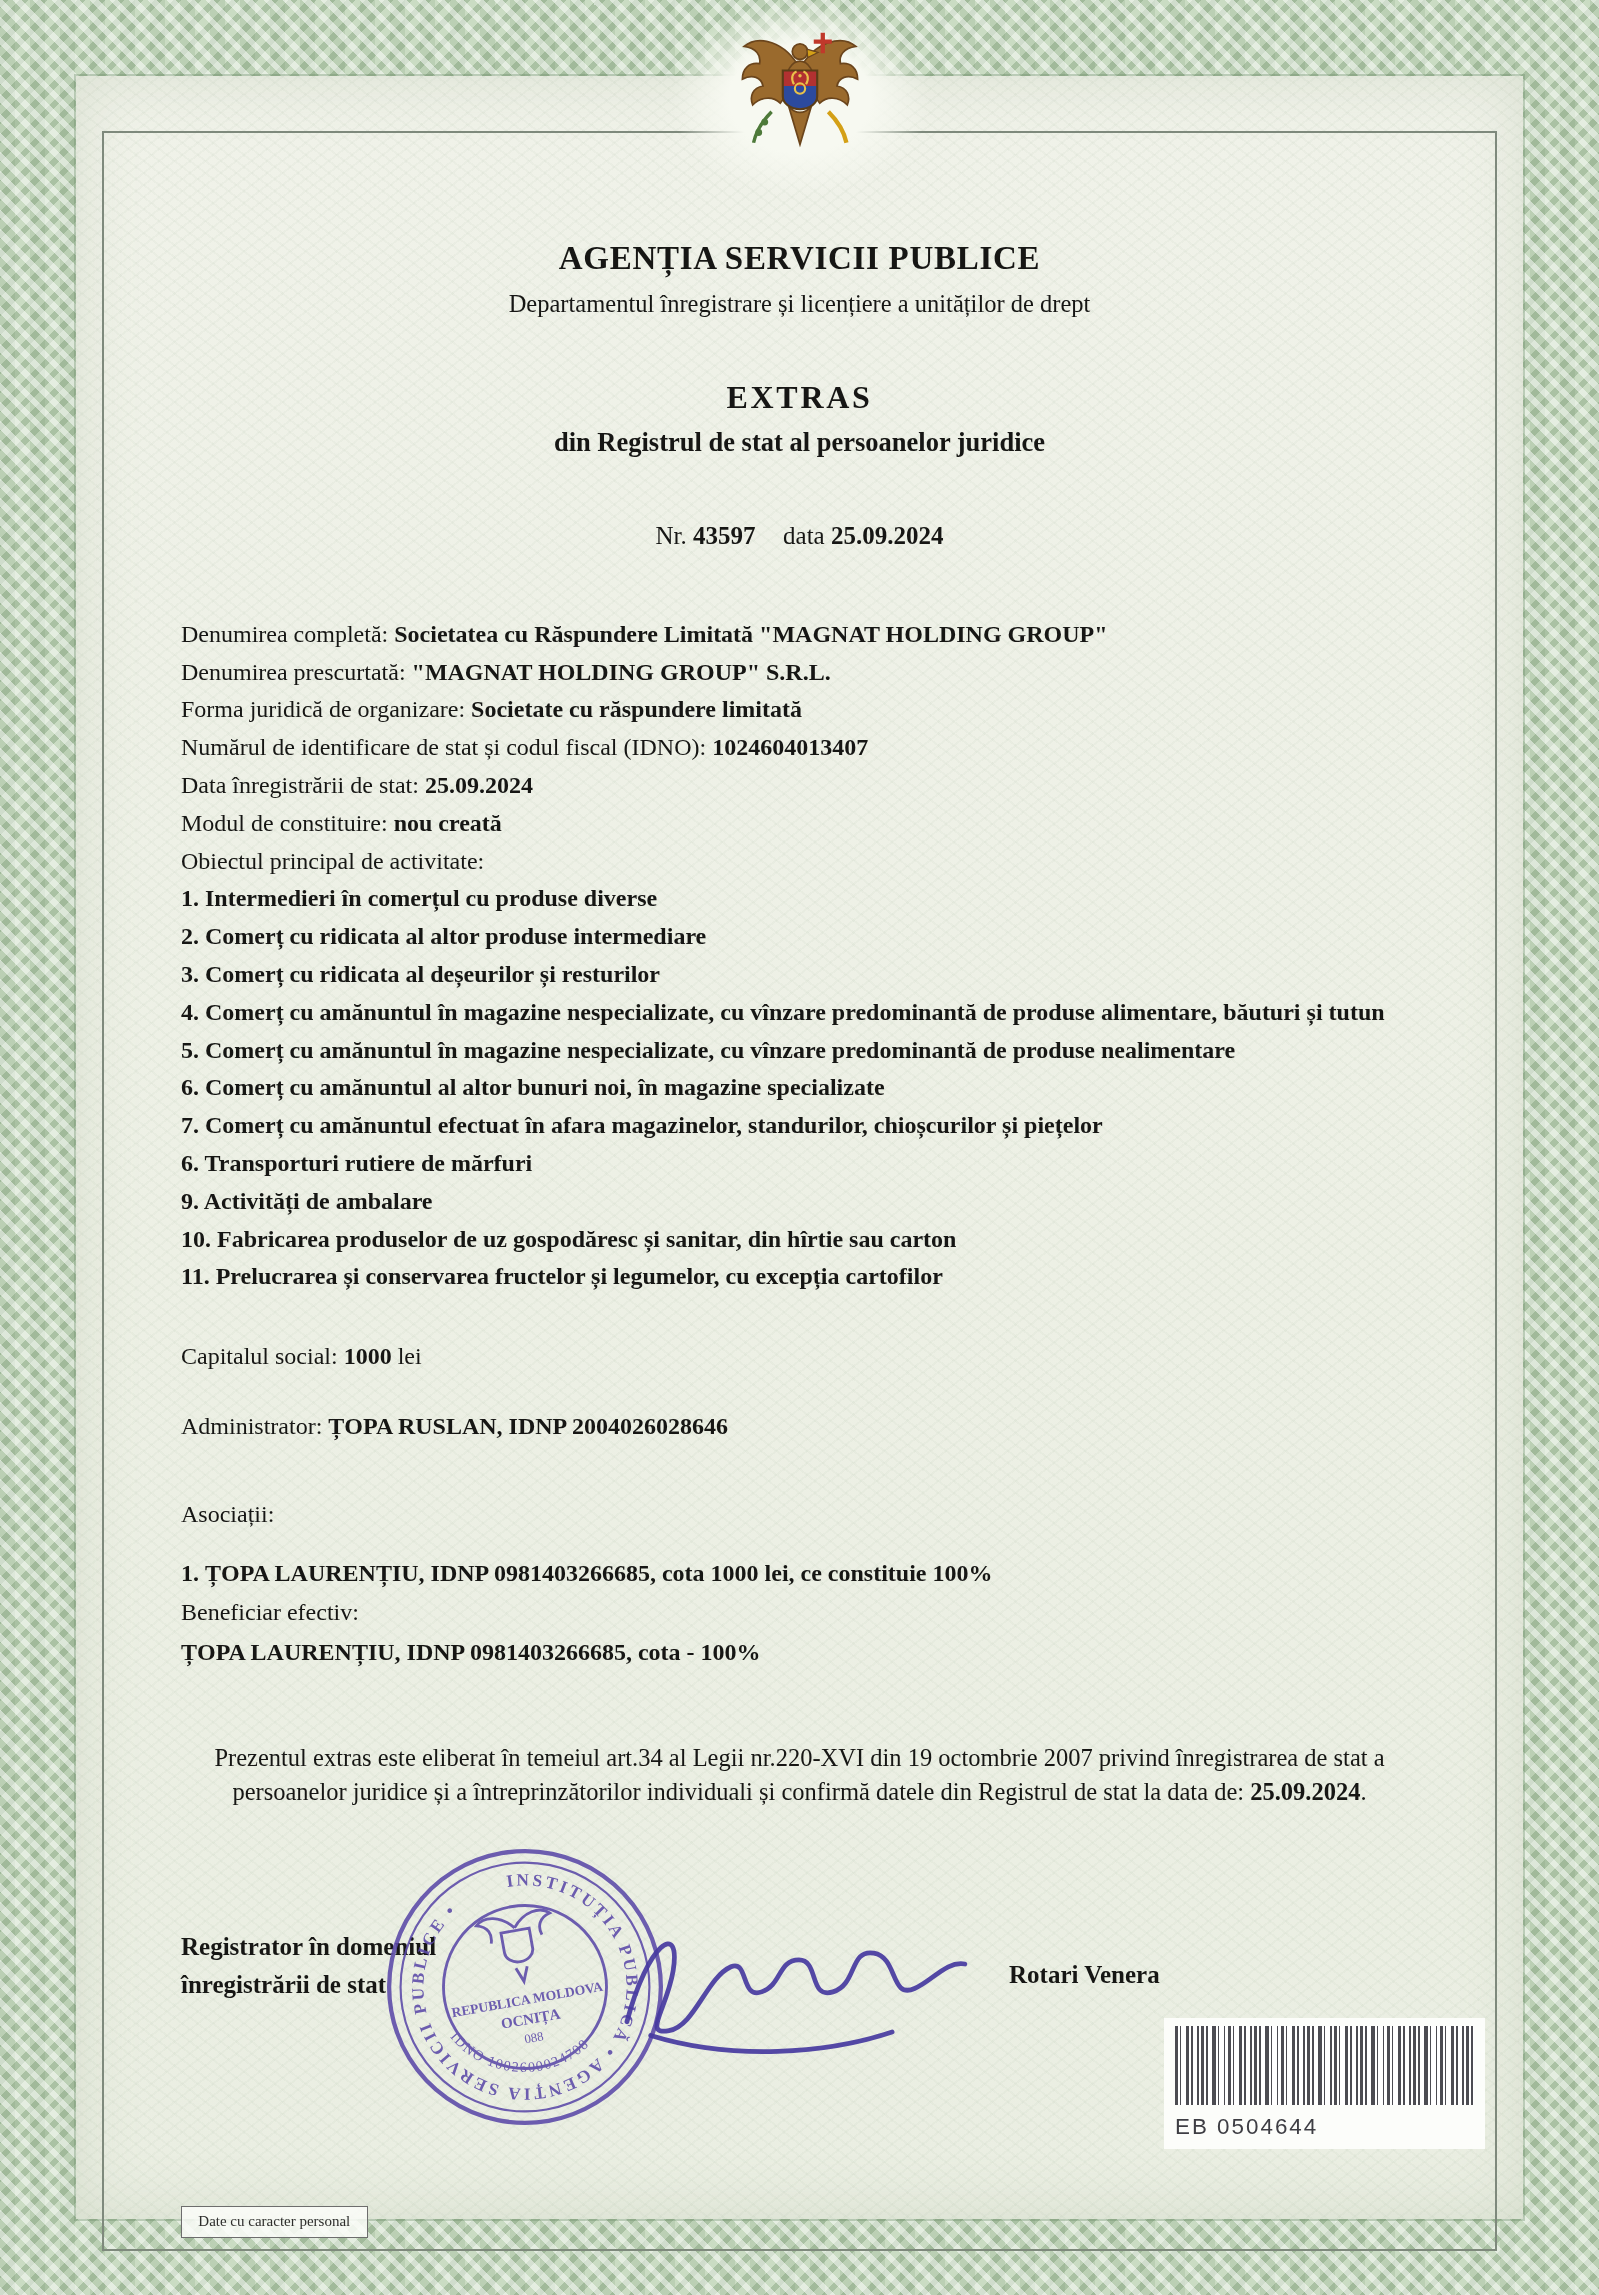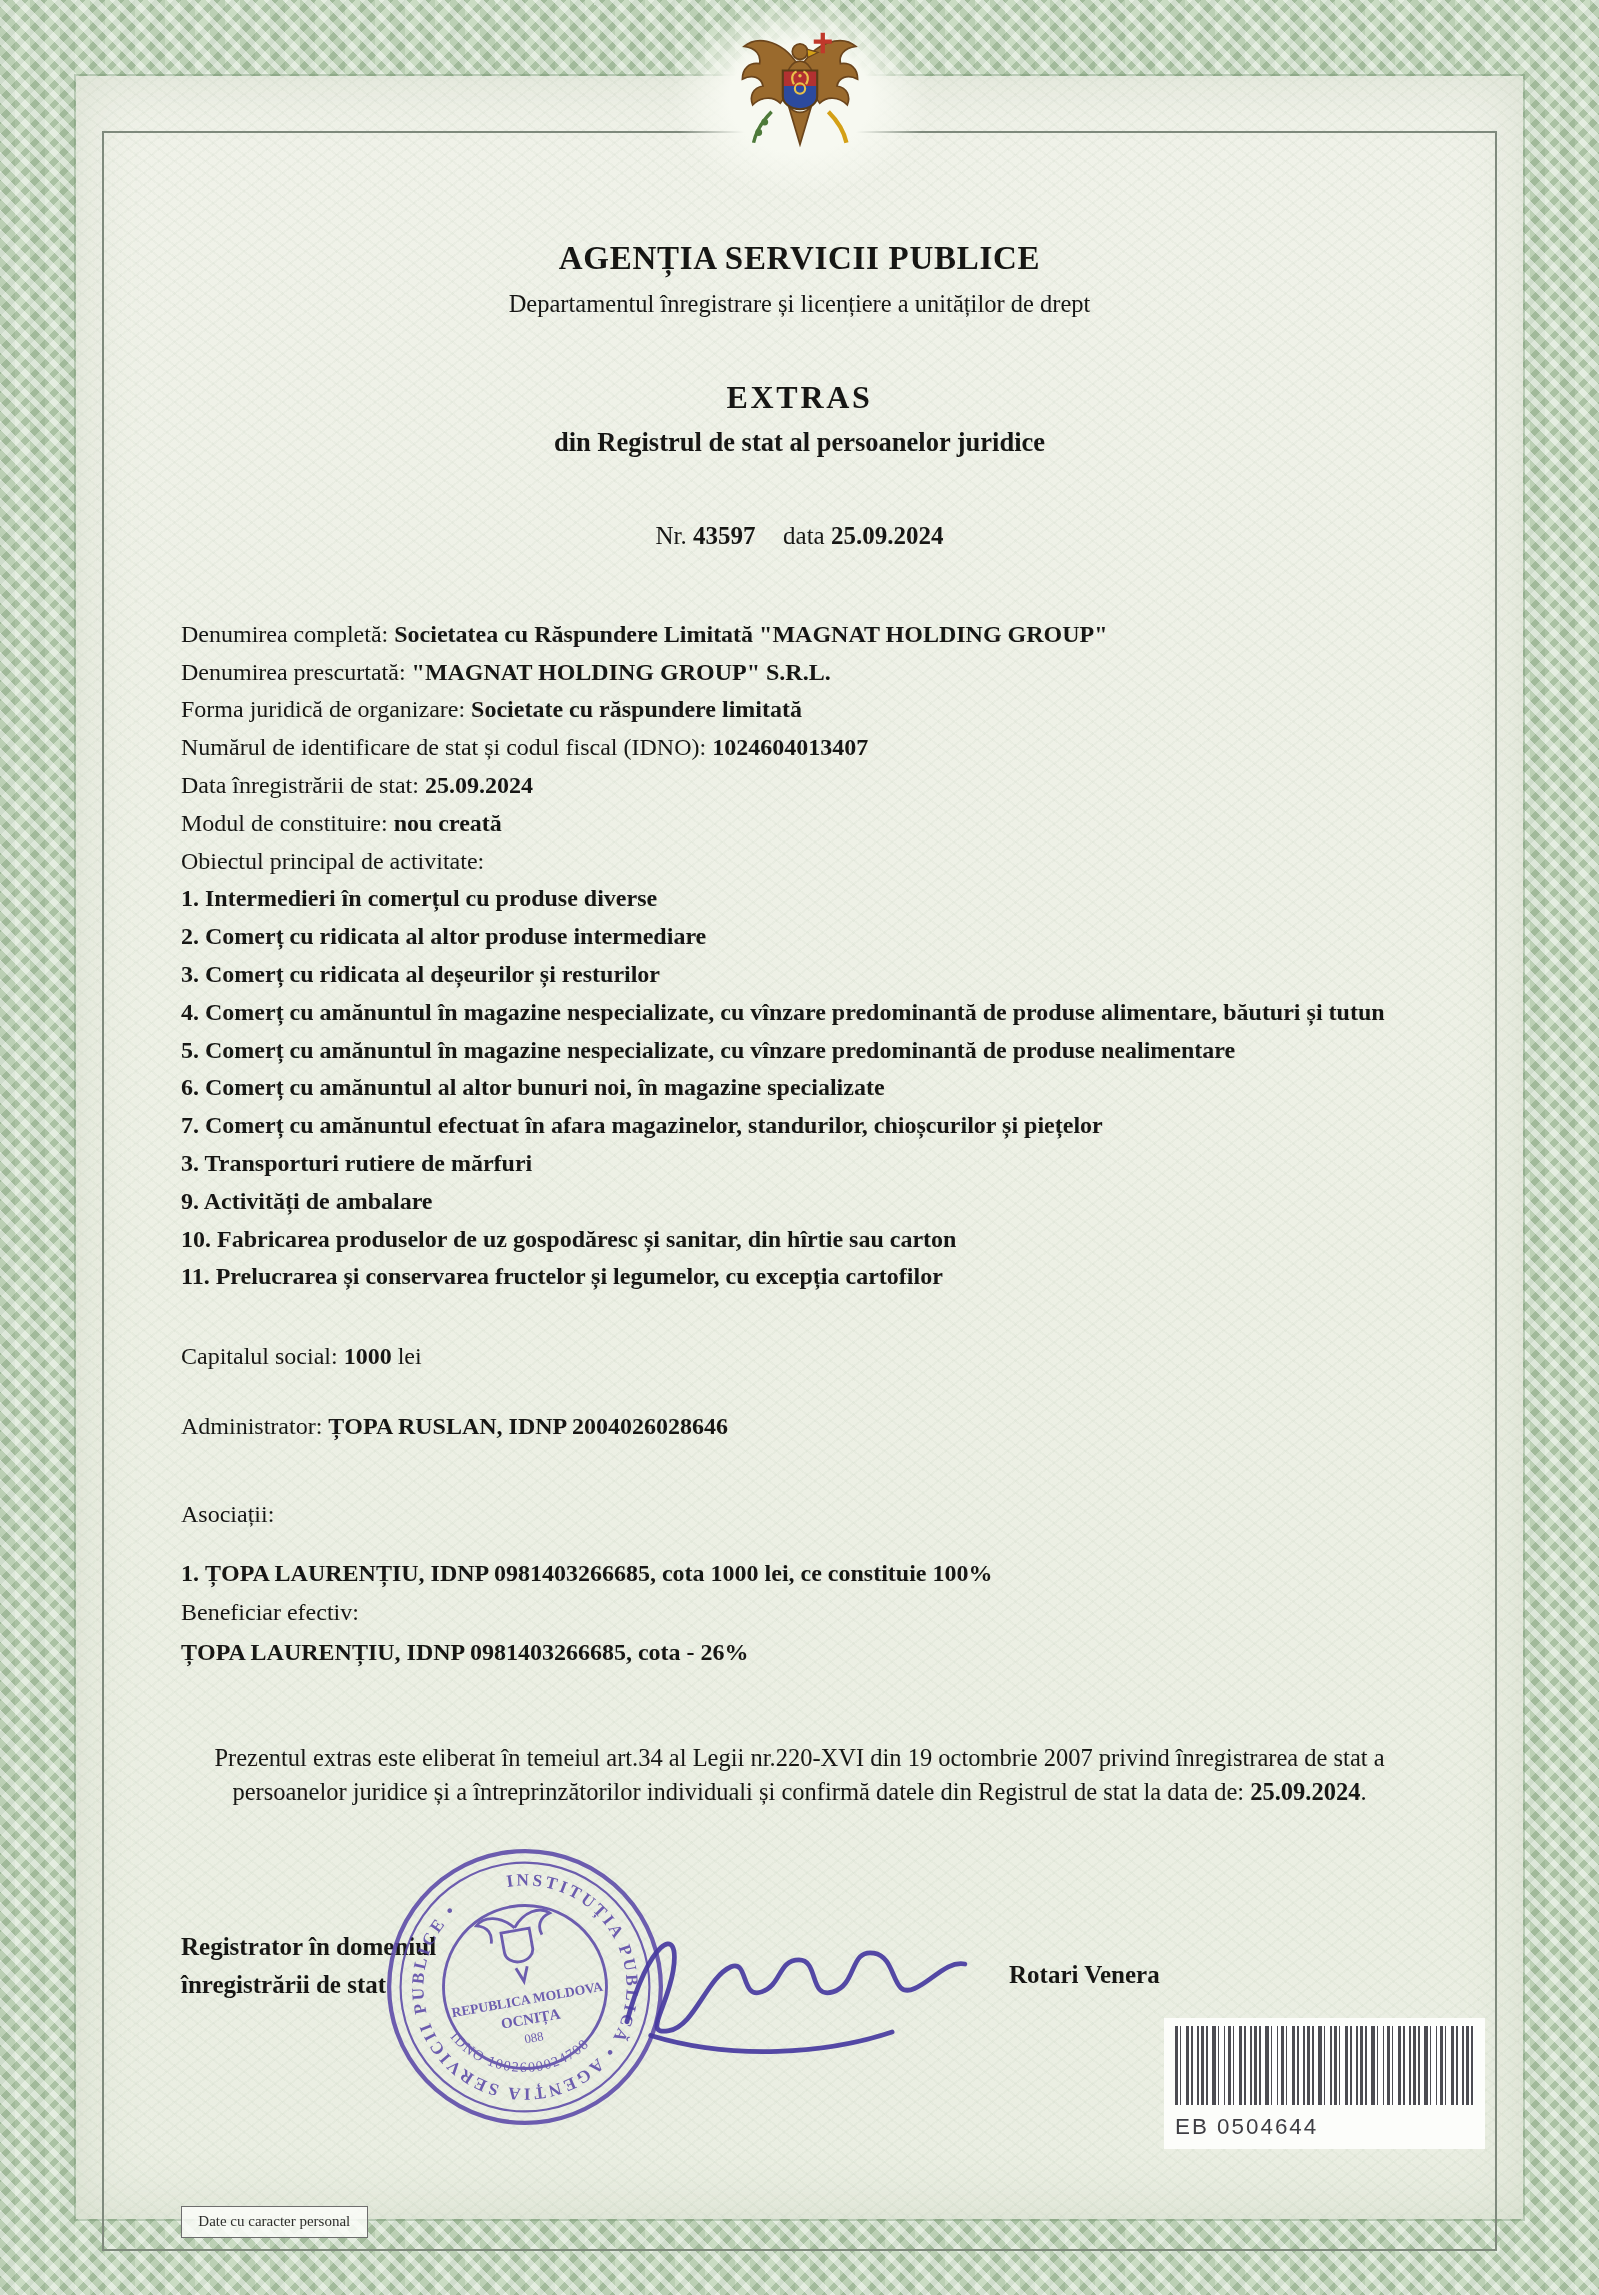--- a/index.html
+++ b/index.html
@@ -172,41 +172,41 @@
     </div>
 
     <div>
       <p class="activity">1. Intermedieri în comerțul cu produse diverse</p>
       <p class="activity">2. Comerț cu ridicata al altor produse intermediare</p>
       <p class="activity">3. Comerț cu ridicata al deșeurilor și resturilor</p>
       <p class="activity">4. Comerț cu amănuntul în magazine nespecializate, cu vînzare predominantă de produse alimentare, băuturi și tutun</p>
       <p class="activity">5. Comerț cu amănuntul în magazine nespecializate, cu vînzare predominantă de produse nealimentare</p>
       <p class="activity">6. Comerț cu amănuntul al altor bunuri noi, în magazine specializate</p>
       <p class="activity">7. Comerț cu amănuntul efectuat în afara magazinelor, standurilor, chioșcurilor și piețelor</p>
-      <p class="activity">3. Transporturi rutiere de mărfuri</p>
+      <p class="activity">6. Transporturi rutiere de mărfuri</p>
       <p class="activity">9. Activități de ambalare</p>
       <p class="activity">10. Fabricarea produselor de uz gospodăresc și sanitar, din hîrtie sau carton</p>
       <p class="activity">11. Prelucrarea și conservarea fructelor și legumelor, cu excepția cartofilor</p>
     </div>
 
     <p class="capital-line">
       <span>Capitalul social:</span>
       <strong>1000</strong>
       <span>lei</span>
     </p>
 
     <p class="admin-line">
       <span>Administrator:</span>
       <strong>ȚOPA RUSLAN,  IDNP  2004026028646</strong>
     </p>
 
     <p class="assoc-heading">Asociații:</p>
     <p class="assoc-line">1. ȚOPA LAURENȚIU, IDNP 0981403266685, cota 1000 lei, ce constituie 100%</p>
     <p style="margin:4.8px 0;">Beneficiar efectiv:</p>
-    <p class="assoc-line">ȚOPA LAURENȚIU, IDNP 0981403266685, cota - 26%</p>
+    <p class="assoc-line">ȚOPA LAURENȚIU, IDNP 0981403266685, cota - 100%</p>
 
     <p class="closing">
       <span>Prezentul extras este eliberat în temeiul art.34 al Legii nr.220-XVI din 19 octombrie 2007 privind înregistrarea de stat a persoanelor juridice și a întreprinzătorilor individuali și confirmă datele din Registrul de stat la data de:</span>
       <strong>25.09.2024</strong><span>.</span>
     </p>
 
     <div class="footer">
       <div class="registrar-label">
         <div>Registrator în domeniul</div>
         <div>înregistrării de stat</div>

